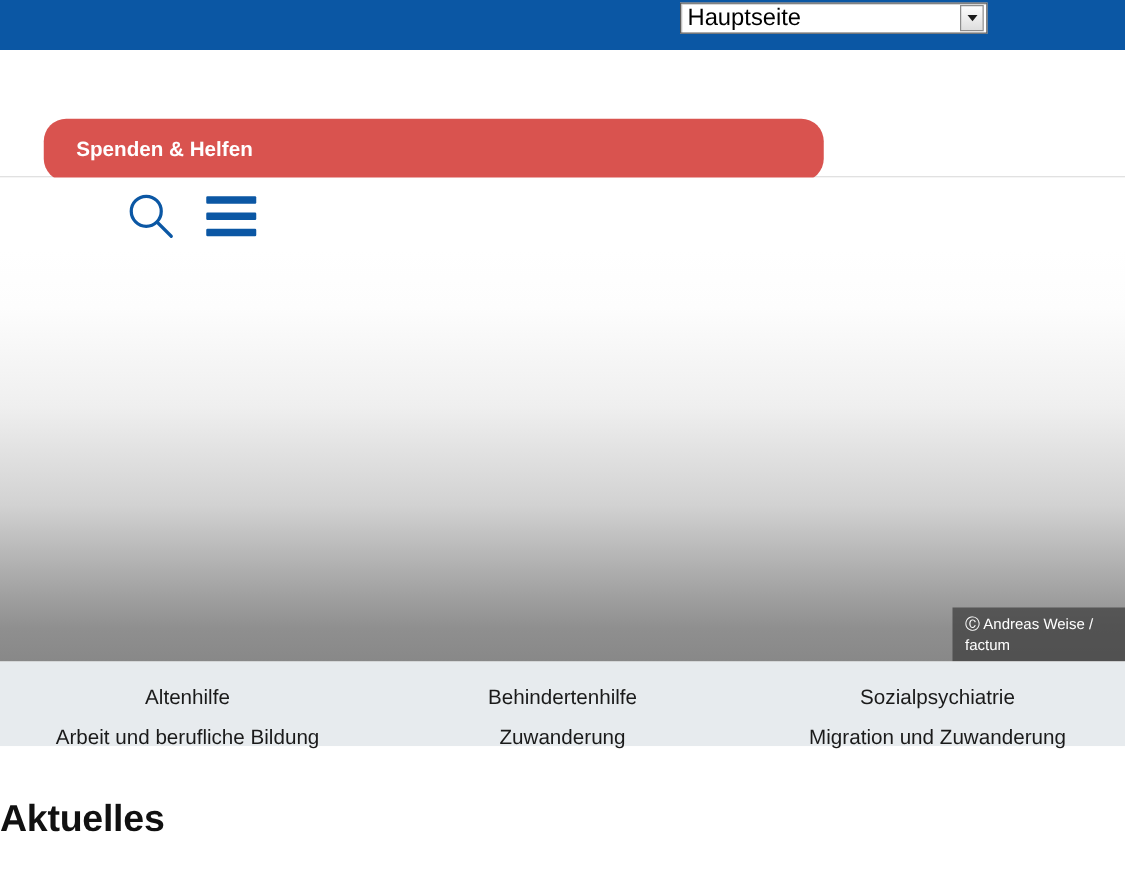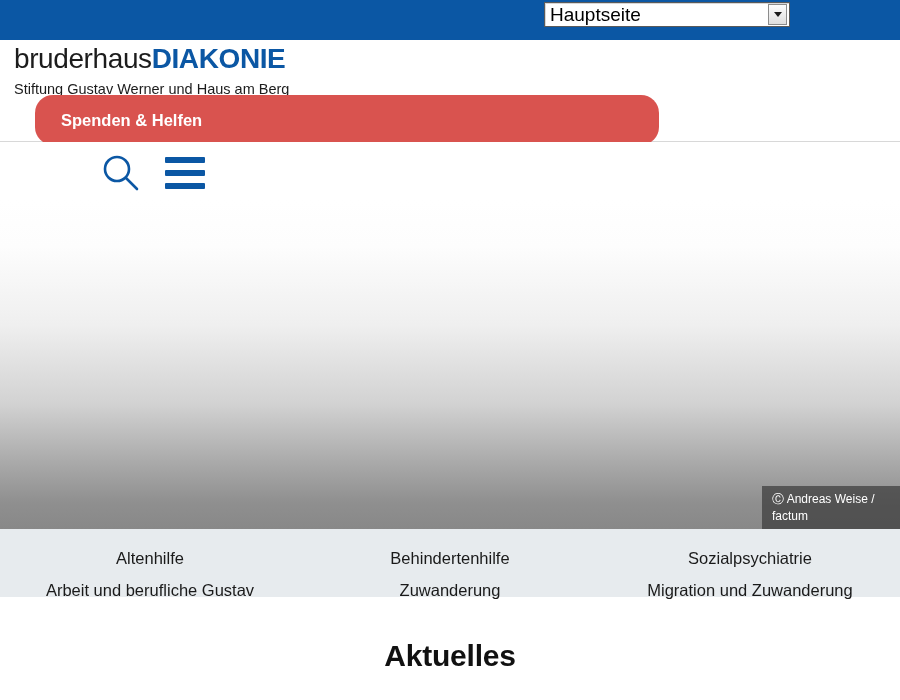--- a/index.html
+++ b/index.html
@@ -175,21 +175,21 @@
     font-size: 16.5px;
     color: #1a1a1a;
     text-decoration: none;
     white-space: nowrap;
   }
 
   
   .news {
     width: 900px;
     background: #ffffff;
-    text-align: center;
+    text-align: left;
     padding-top: 42px;
   }
   .news h2 {
     margin: 0;
     font-size: 30px;
     font-weight: 700;
     color: #111111;
     letter-spacing: -0.2px;
   }
 </style>
@@ -199,26 +199,20 @@
 <div class="topbar">
   <div class="lang-select">
     <span class="value">Hauptseite</span>
     <span class="arrowbox">
         <span class="tri"></span>
       </span>
   </div>
 </div>
 
 <div class="header">
-  <div class="logo">
-    <div class="line1">
-      <span class="b1">bruderhaus</span><span class="b2">DIAKONIE</span>
-    </div>
-    <div class="line2">Stiftung Gustav Werner und Haus am Berg</div>
-  </div>
 
   <div class="donate-btn">
     <span>Spenden &amp; Helfen</span>
   </div>
 </div>
 
 <div class="navicons">
   <span class="search-icon">
     <svg width="38" height="38" viewBox="0 0 38 38">
       <circle cx="15" cy="15" r="12" fill="none" stroke="#0b57a4" stroke-width="2.6"></circle>
@@ -233,20 +227,20 @@
 </div>
 
 <div class="hero">
   <div class="hero-credit">Ⓒ Andreas Weise / factum</div>
 </div>
 
 <div class="divisions">
   <a href="#">Altenhilfe</a>
   <a href="#">Behindertenhilfe</a>
   <a href="#">Sozialpsychiatrie</a>
-  <a href="#">Arbeit und berufliche Gustav</a>
+  <a href="#">Arbeit und berufliche Bildung</a>
   <a href="#">Zuwanderung</a>
   <a href="#">Migration und Zuwanderung</a>
 </div>
 
 <div class="news">
   <h2>Aktuelles</h2>
 </div>
 
 </body></html>

